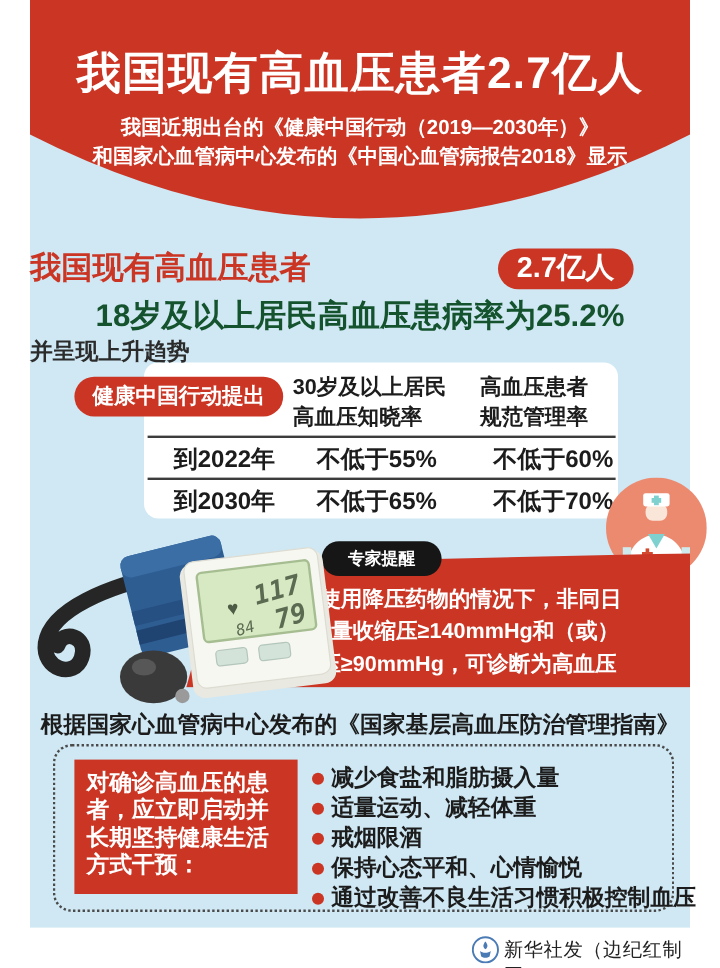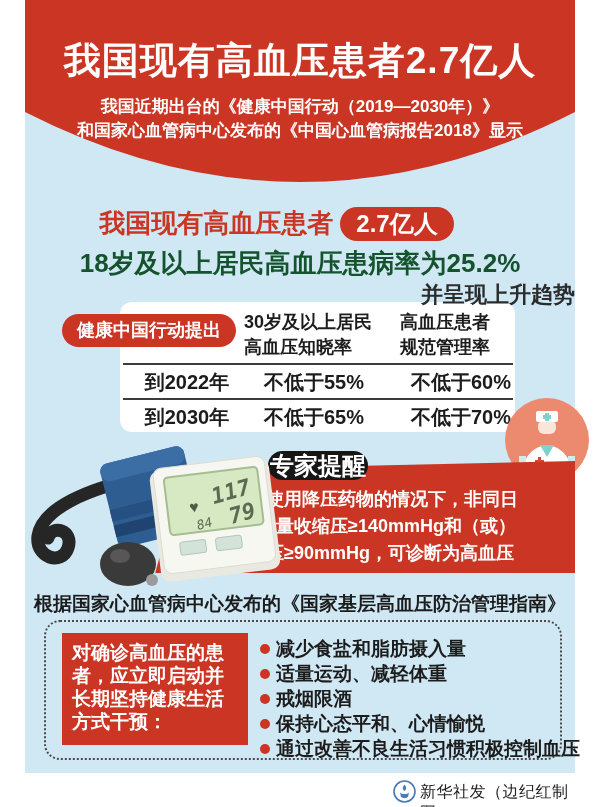--- a/index.html
+++ b/index.html
@@ -7,44 +7,44 @@
          font-family:"Liberation Sans",sans-serif;-webkit-font-smoothing:antialiased;}
   .abs{position:absolute;}
   
   #panel{left:25px;top:50px;width:550px;height:723px;background:#cfe8f4;z-index:0;}
   #arc{left:25px;top:0;width:550px;height:200px;z-index:2;}
   
   #title{left:25px;top:36px;width:550px;text-align:center;color:#fff;font-size:37px;font-weight:700;letter-spacing:1px;z-index:3;}
   .subtitle{left:25px;width:550px;text-align:center;color:#fff;font-size:17px;font-weight:700;z-index:3;}
   #sub1{top:95px;} #sub2{top:119px;}
   
-  #statline1{left:25px;top:206px;width:503px;display:flex;justify-content:center;align-items:center;gap:7px;z-index:3;}
+  #statline1{left:25px;top:206px;width:503px;display:flex;justify-content:space-between;align-items:center;gap:7px;z-index:3;}
   #statline1 .txt{color:#cb3524;font-size:26px;font-weight:700;}
   #statbadge{background:#cb3524;color:#fff;font-size:24px;font-weight:700;border-radius:17px;padding:2px 16px;line-height:30px;}
   #statline2{left:25px;top:246px;width:550px;text-align:center;color:#14532d;font-size:26px;font-weight:700;z-index:3;}
-  #statline3{left:25px;top:280px;width:550px;text-align:right;color:#2b2b2b;font-size:22px;font-weight:700;z-index:3;}
+  #statline3{left:25px;top:280px;width:550px;text-align:left;color:#2b2b2b;font-size:19px;font-weight:700;z-index:3;}
   
   #tcard{left:120px;top:302px;width:395px;height:130px;background:#fff;border-radius:12px;z-index:1;}
   #tpill{left:62px;top:314px;width:174px;height:33px;background:#cb3524;border-radius:17px;color:#fff;
          font-size:18px;font-weight:700;text-align:center;line-height:33px;z-index:2;}
   .thead{top:310px;color:#1c1c1c;font-size:18px;font-weight:700;line-height:25px;z-index:2;}
   #th-aware{left:244px;width:140px;} #th-manage{left:400px;width:122px;}
   .tline{height:0;border-top:2px solid #3c3c3c;left:123px;width:390px;z-index:2;}
   #tline1{top:363px;} #tline2{top:398px;}
   .trow{left:25px;width:550px;height:26px;z-index:2;color:#1c1c1c;font-size:20px;font-weight:700;}
   #trow1{top:369px;} #trow2{top:404px;}
   .tc{position:absolute;text-align:center;}
   .tc1{left:98px;width:128px;} .tc2{left:219px;width:140px;} .tc3{left:375px;width:122px;}
   
   #avatar{left:505px;top:398px;width:84px;height:84px;z-index:2;}
   
   #banner{left:140px;top:461px;width:435px;height:112px;background:#cb3524;
           clip-path:polygon(10% 8%,100% 0%,100% 100%,3.5% 100%);z-index:3;}
   #expbadge{left:268px;top:451px;width:100px;height:29px;background:#161616;border-radius:15px;color:#fff;
-            font-size:24px;font-weight:700;text-align:center;line-height:29px;z-index:5;}
+            font-size:14px;font-weight:700;text-align:center;line-height:29px;z-index:5;}
   .bannerline{left:230px;width:335px;color:#fff;font-size:18px;font-weight:700;z-index:4;}
   #bl1{top:487px;} #bl2{top:514px;} #bl3{top:541px;}
   
   #monitor{left:20px;top:438px;width:260px;height:158px;z-index:6;}
   
   #source{left:25px;top:591px;width:550px;text-align:center;color:#1c1c1c;font-size:19px;font-weight:700;z-index:3;}
   #dotted{left:44px;top:620px;width:518px;height:140px;border:2px dotted #4a4a4a;border-radius:16px;z-index:1;box-sizing:border-box;}
   #redbox{left:62px;top:633px;width:186px;height:112px;background:#cb3524;color:#fff;font-size:19px;font-weight:700;
           line-height:23px;padding:8px 10px;box-sizing:border-box;word-break:break-all;z-index:2;}
   #bullets{left:260px;top:636px;width:302px;z-index:2;}

